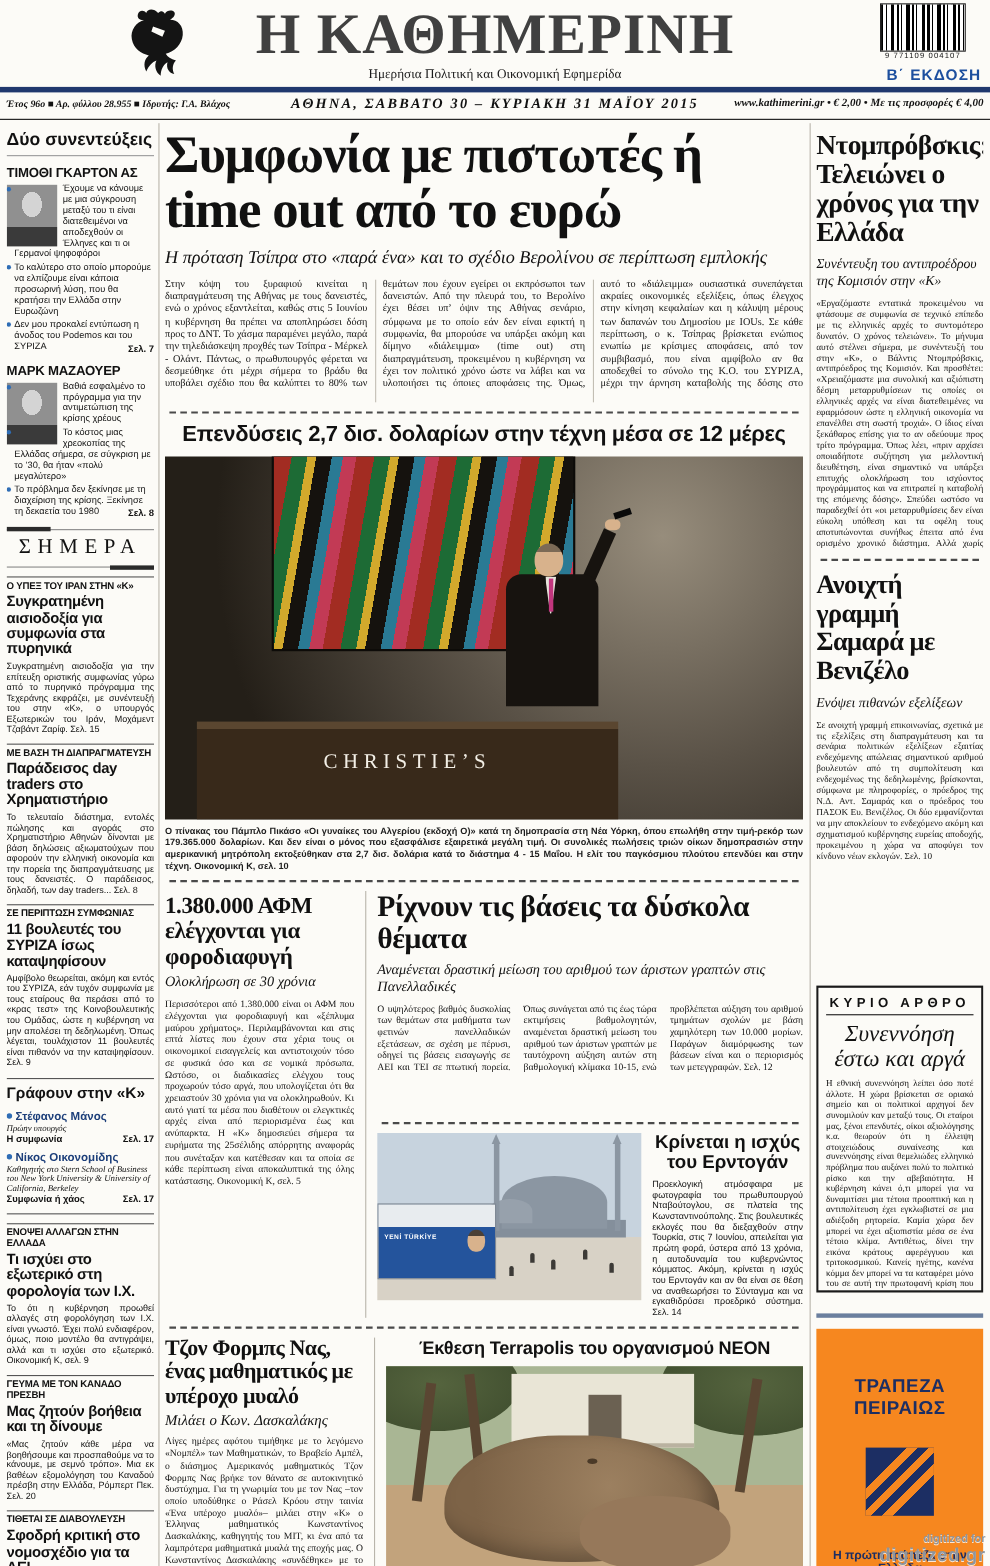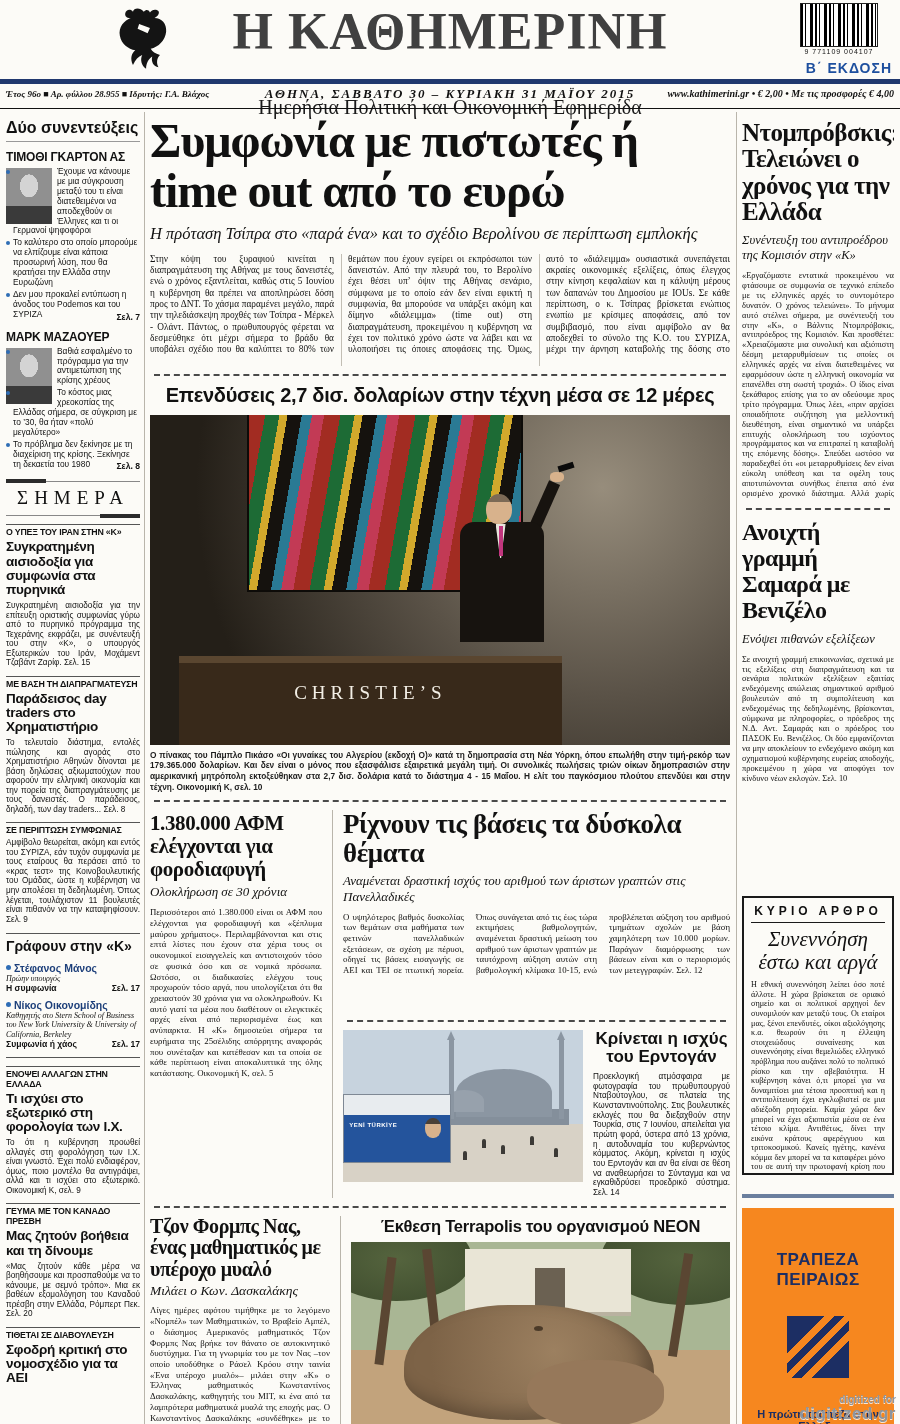--- a/index.html
+++ b/index.html
@@ -6,21 +6,21 @@
   body{background:#777;}
   .page{position:relative;width:900px;height:1424px;background:#fcfbf7;overflow:hidden;
         font-family:"Liberation Sans",sans-serif;color:#111;margin:0 auto;}
   
   .masthead{position:absolute;top:0;left:0;right:0;height:112px;}
   .corner-mark{position:absolute;top:2px;right:30px;font-size:8px;color:#555;letter-spacing:2px;}
   .eagle{position:absolute;left:116px;top:4px;}
   .mast-title{position:absolute;left:185px;right:185px;top:2px;text-align:center;
       font-family:"Liberation Serif",serif;font-weight:bold;font-size:52px;letter-spacing:1px;color:#404040;}
   .mast-sub{position:absolute;left:185px;right:185px;top:60px;text-align:center;
-      font-family:"Liberation Serif",serif;font-size:20px;color:#1a1a1a;margin-top:36px;}
+      font-family:"Liberation Serif",serif;font-size:12px;color:#1a1a1a;}
   .barcode-wrap{position:absolute;right:22px;top:3px;width:78px;text-align:center;}
   .barcode{height:42px;background:
       repeating-linear-gradient(90deg,#000 0 2px,#fff 2px 4px,#000 4px 5px,#fff 5px 9px,#000 9px 12px,#fff 12px 14px);
       border:1px solid #222;}
   .barcode-num{font-size:7px;letter-spacing:1px;margin-top:1px;}
   .edition{position:absolute;right:8px;top:60px;font-size:14px;font-weight:bold;color:#1d4f9e;letter-spacing:1px;}
   .mast-band{position:absolute;left:0;right:0;top:79px;height:5px;background:#20386e;}
   .dateline{position:absolute;left:0;right:0;top:86px;height:20px;font-family:"Liberation Serif",serif;}
   .dl-left{position:absolute;left:6px;top:3px;font-size:9px;font-weight:bold;font-style:italic;}
   .dl-center{position:absolute;left:220px;right:220px;top:0;text-align:center;font-size:13px;font-weight:bold;
@@ -220,20 +220,21 @@
       <div class="shead">Συγκρατημένη αισιοδοξία για συμφωνία στα πυρηνικά</div>
       <div class="sbody">Συγκρατημένη αισιοδοξία για την επίτευξη οριστικής συμφωνίας γύρω από το πυρηνικό πρόγραμμα της Τεχεράνης εκφράζει, με συνέντευξή του στην «Κ», ο υπουργός Εξωτερικών του Ιράν, Μοχάμεντ Τζαβάντ Ζαρίφ. Σελ. 15</div>
     </div>
     <div>
       <div class="kicker">ΜΕ ΒΑΣΗ ΤΗ ΔΙΑΠΡΑΓΜΑΤΕΥΣΗ</div>
       <div class="shead">Παράδεισος day traders στο Χρηματιστήριο</div>
       <div class="sbody">Το τελευταίο διάστημα, εντολές πώλησης και αγοράς στο Χρηματιστήριο Αθηνών δίνονται με βάση δηλώσεις αξιωματούχων που αφορούν την ελληνική οικονομία και την πορεία της διαπραγμάτευσης με τους δανειστές. Ο παράδεισος, δηλαδή, των day traders... Σελ. 8</div>
     </div>
     <div>
       <div class="kicker">ΣΕ ΠΕΡΙΠΤΩΣΗ ΣΥΜΦΩΝΙΑΣ</div>
+      <div class="shead">11 βουλευτές του ΣΥΡΙΖΑ ίσως καταψηφίσουν</div>
       <div class="sbody">Αμφίβολο θεωρείται, ακόμη και εντός του ΣΥΡΙΖΑ, εάν τυχόν συμφωνία με τους εταίρους θα περάσει από το «κρας τεστ» της Κοινοβουλευτικής του Ομάδας, ώστε η κυβέρνηση να μην απολέσει τη δεδηλωμένη. Όπως λέγεται, τουλάχιστον 11 βουλευτές είναι πιθανόν να την καταψηφίσουν. Σελ. 9</div>
     </div>
 
     <div class="writers">
       <div class="writers-h">Γράφουν στην «Κ»</div>
       <div class="writer">
         <div class="wname">Στέφανος Μάνος</div>
         <div class="wrole">Πρώην υπουργός</div>
         <div class="wline">
           <span>Η συμφωνία</span>
@@ -296,21 +297,21 @@
     <div class="dash"></div>
 
     <div class="row1">
       <div class="afm">
         <div class="serif-h">1.380.000 ΑΦΜ ελέγχονται για φοροδιαφυγή</div>
         <div class="deck-i">Ολοκλήρωση σε 30 χρόνια</div>
         <div class="body-serif">Περισσότεροι από 1.380.000 είναι οι ΑΦΜ που ελέγχονται για φοροδιαφυγή και «ξέπλυμα μαύρου χρήματος». Περιλαμβάνονται και στις επτά λίστες που έχουν στα χέρια τους οι οικονομικοί εισαγγελείς και αντιστοιχούν τόσο σε φυσικά όσο και σε νομικά πρόσωπα. Ωστόσο, οι διαδικασίες ελέγχου τους προχωρούν τόσο αργά, που υπολογίζεται ότι θα χρειαστούν 30 χρόνια για να ολοκληρωθούν. Κι αυτό γιατί τα μέσα που διαθέτουν οι ελεγκτικές αρχές είναι από περιορισμένα έως και ανύπαρκτα. Η «Κ» δημοσιεύει σήμερα τα ευρήματα της 25σέλιδης απόρρητης αναφοράς που συνέταξαν και κατέθεσαν και τα οποία σε κάθε περίπτωση είναι αποκαλυπτικά της όλης κατάστασης. Οικονομική Κ, σελ. 5</div>
       </div>
       <div class="exams">
         <div class="serif-h">Ρίχνουν τις βάσεις τα δύσκολα θέματα</div>
-        <div class="deck-i">Αναμένεται δραστική ισχύς του αριθμού των άριστων γραπτών στις Πανελλαδικές</div>
+        <div class="deck-i">Αναμένεται δραστική μείωση του αριθμού των άριστων γραπτών στις Πανελλαδικές</div>
         <div class="body-serif exams-body">Ο υψηλότερος βαθμός δυσκολίας των θεμάτων στα μαθήματα των φετινών πανελλαδικών εξετάσεων, σε σχέση με πέρυσι, οδηγεί τις βάσεις εισαγωγής σε ΑΕΙ και ΤΕΙ σε πτωτική πορεία. Όπως συνάγεται από τις έως τώρα εκτιμήσεις βαθμολογητών, αναμένεται δραστική μείωση του αριθμού των άριστων γραπτών με ταυτόχρονη αύξηση αυτών στη βαθμολογική κλίμακα 10-15, ενώ προβλέπεται αύξηση του αριθμού τμημάτων σχολών με βάση χαμηλότερη των 10.000 μορίων. Παράγων διαμόρφωσης των βάσεων είναι και ο περιορισμός των μετεγγραφών. Σελ. 12</div>
         <div class="dash"></div>
         <div class="row-turk">
           <div class="photo-turkey">
             <div class="mosque-base"></div>
             <div class="mosque-dome"></div>
             <div class="mosque-dome2"></div>
             <div class="minaret" style="left:44%"></div>
             <div class="minaret" style="left:90%"></div>
             <div class="person" style="left:58%;bottom:22%"></div>

